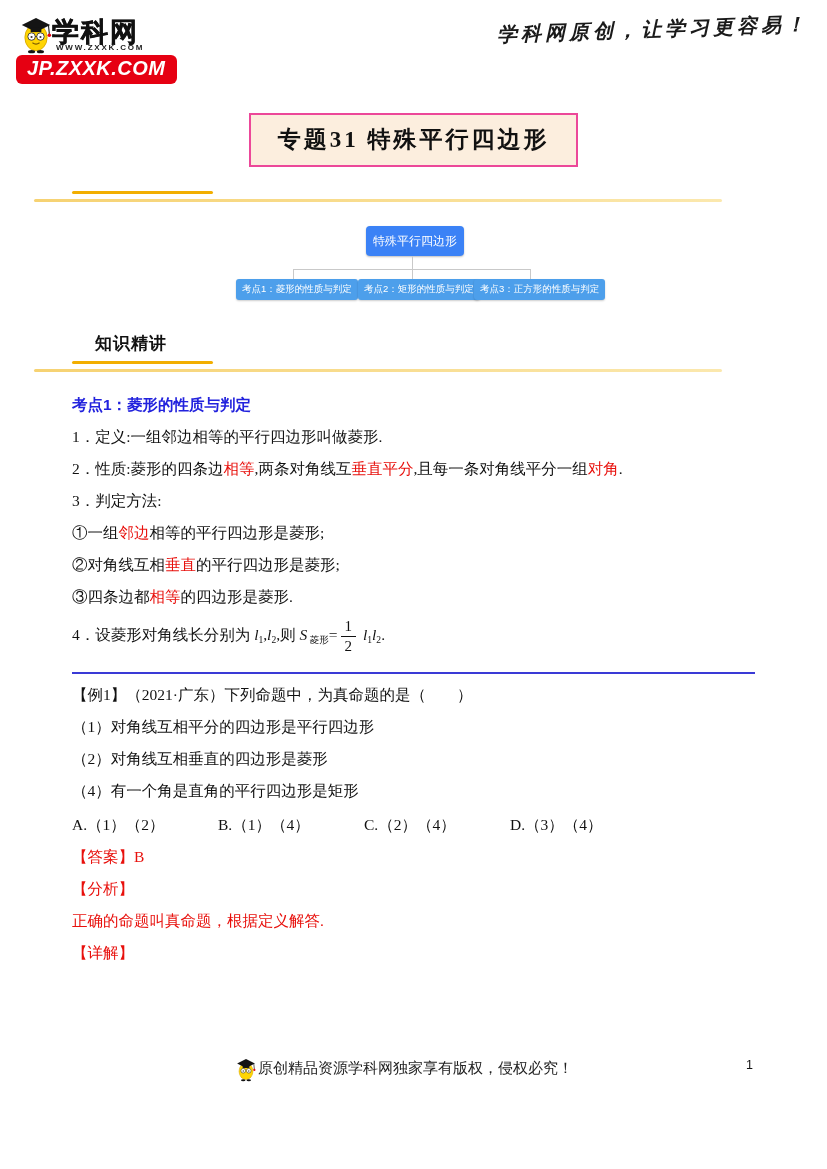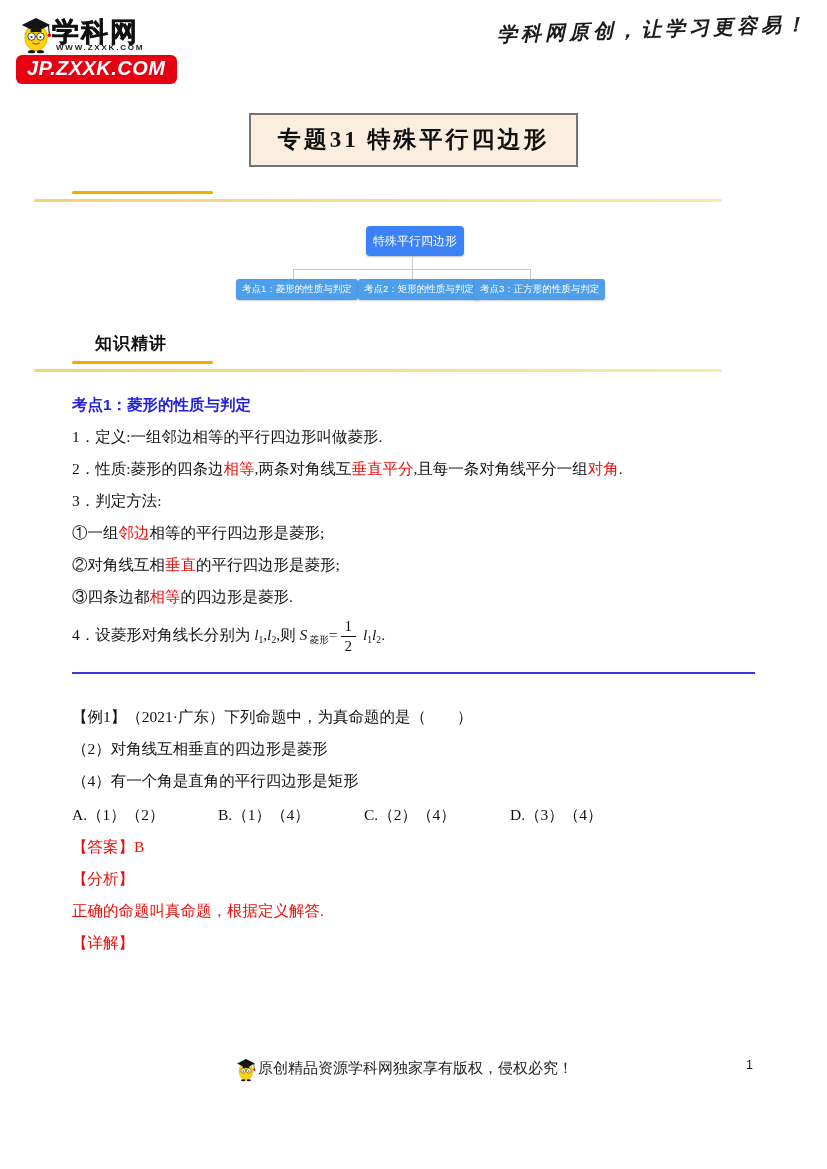--- a/index.html
+++ b/index.html
@@ -10,21 +10,21 @@
   .header { position: absolute; top: 0; left: 0; width: 100%; height: 100px; }
   .mascot { position: absolute; left: 20px; top: 12px; }
   .brand-text { position: absolute; left: 52px; top: 14px; font-family: "Liberation Sans", "DejaVu Sans", sans-serif; font-weight: bold; font-size: 27px; letter-spacing: 2px; color: #111; -webkit-text-stroke: 0.5px #111; }
   .brand-url { position: absolute; left: 56px; top: 43px; font-family: "Liberation Sans", sans-serif; font-weight: bold; font-size: 8px; letter-spacing: 1.8px; color: #222; }
   .badge { background: #e60012; color: #fff; font-family: "Liberation Sans", "DejaVu Sans", sans-serif; font-weight: bold; font-style: italic; border-radius: 6px; white-space: nowrap; }
   .left-badge { position: absolute; left: 16px; top: 55px; font-size: 20px; padding: 2px 11px 4px; letter-spacing: 0.5px; }
   .slogan { position: absolute; top: 16px; right: 18px; font-size: 20px; font-weight: bold; font-style: italic; letter-spacing: 4px; transform: rotate(-2deg); color: #1a1a1a; font-family: "Liberation Serif", serif; }
   .right-badge { position: absolute; top: 52px; right: 14px; font-size: 17px; padding: 4px 13px 5px; letter-spacing: 1px; border-radius: 4px; }
 
   
-  .title-box { width: fit-content; margin: 113px auto 0; border: 2px solid #737373; background: #fceede; padding: 9px 27px 10px; font-size: 23px; font-weight: bold; letter-spacing: 3px; color: #111; }
+  .title-box { width: fit-content; margin: 113px auto 0; border: 2px solid #ec4899; background: #fceede; padding: 9px 27px 10px; font-size: 23px; font-weight: bold; letter-spacing: 3px; color: #111; }
 
   
   .section { margin-top: 24px; }
   .section-title { margin-left: 95px; font-size: 17px; font-weight: bold; color: #111; font-family: "Liberation Sans", "DejaVu Sans", sans-serif; letter-spacing: 1px; }
   .gold-line { margin: 6px 0 0 72px; width: 141px; height: 3px; background: #f2ae00; border-radius: 2px; }
   .pale-line { margin: 5px 0 0 34px; width: 688px; height: 3px; background: linear-gradient(to right, #f6d272, #fbe8ae); border-radius: 2px; }
 
   
   .mindmap { position: relative; height: 82px; margin-top: 24px; font-family: "Liberation Sans", "DejaVu Sans", sans-serif; }
   .root-node { position: absolute; left: 366px; top: 0; height: 30px; padding: 0 7px; background: #3b82f6; color: #fff; font-size: 12px; display: flex; align-items: center; justify-content: center; border-radius: 4px; box-shadow: 0 1px 2px rgba(0,0,0,.25); }
@@ -41,21 +41,21 @@
   .content { margin: 22px 72px 0; font-size: 15.5px; color: #111; }
   .topic-heading { color: #2222dd; font-weight: bold; font-size: 15.5px; font-family: "Liberation Sans", "DejaVu Sans", sans-serif; line-height: 21px; }
   .para { margin-top: 11px; line-height: 21px; }
   .red { color: #e8100c; }
   .it { font-style: italic; }
   .sub { font-size: 0.62em; vertical-align: -0.35em; }
   .frac { display: inline-block; text-align: center; vertical-align: middle; margin: 0 3px; }
   .frac .num { display: block; border-bottom: 1.5px solid #111; padding: 0 4px 1px; line-height: 1.1; font-size: 15px; }
   .frac .den { display: block; line-height: 1.15; font-size: 15px; padding-top: 1px; }
   .divider { height: 2px; background: #3a3ad6; margin-top: 17px; }
-  .ex-title { margin-top: 32px; line-height: 21px; }
+  .ex-title { margin-top: 10px; line-height: 21px; }
   .options { display: flex; margin-top: 13px; line-height: 21px; }
   .option { width: 146px; }
   .red-para { color: #e8100c; }
 
   
   .footer { position: absolute; left: 236px; top: 1055px; display: flex; align-items: center; gap: 2px; font-size: 15px; color: #222; }
   .page-num { position: absolute; right: 74px; top: 1058px; font-size: 12.5px; color: #111; font-family: "Liberation Sans", sans-serif; }
 </style>
 </head>
 <body>
@@ -115,20 +115,21 @@
     <div class="para"><span>2．性质:菱形的四条边</span><span class="red">相等</span><span>,两条对角线互</span><span class="red">垂直平分</span><span>,且每一条对角线平分一组</span><span class="red">对角</span><span>.</span></div>
     <div class="para">3．判定方法:</div>
     <div class="para"><span>①一组</span><span class="red">邻边</span><span>相等的平行四边形是菱形;</span></div>
     <div class="para"><span>②对角线互相</span><span class="red">垂直</span><span>的平行四边形是菱形;</span></div>
     <div class="para"><span>③四条边都</span><span class="red">相等</span><span>的四边形是菱形.</span></div>
     <div class="para"><span>4．设菱形对角线长分别为 </span><span class="it">l</span><span class="sub">1</span><span>,</span><span class="it">l</span><span class="sub">2</span><span>,则 </span><span class="it">S</span><span class="sub"> 菱形</span><span>=</span><span class="frac"><span class="num">1</span><span class="den">2</span></span><span> </span><span class="it">l</span><span class="sub">1</span><span class="it">l</span><span class="sub">2</span><span>.</span></div>
 
     <div class="divider"></div>
 
     <div class="para ex-title">【例1】（2021·广东）下列命题中，为真命题的是（　　）</div>
+    <div class="para">（1）对角线互相平分的四边形是平行四边形</div>
     <div class="para">（2）对角线互相垂直的四边形是菱形</div>
     <div class="para">（4）有一个角是直角的平行四边形是矩形</div>
 
     <div class="options">
       <span class="option">A.（1）（2）</span>
       <span class="option">B.（1）（4）</span>
       <span class="option">C.（2）（4）</span>
       <span class="option">D.（3）（4）</span>
     </div>
 

